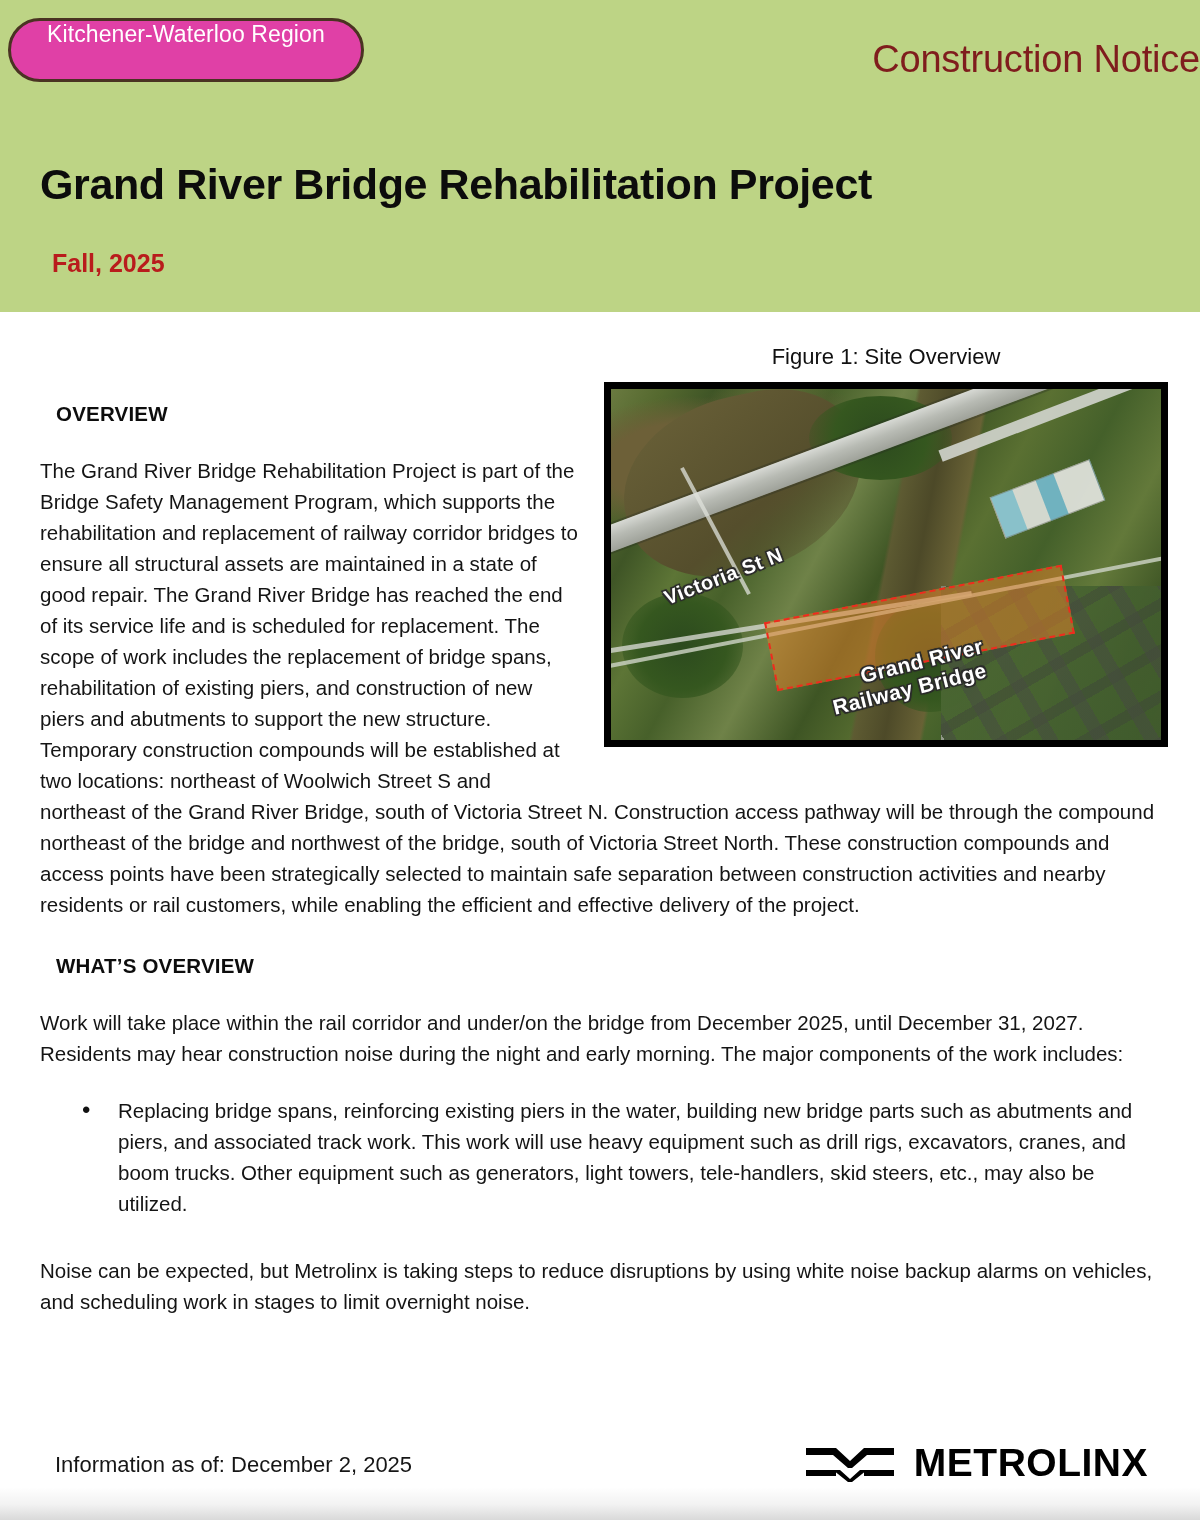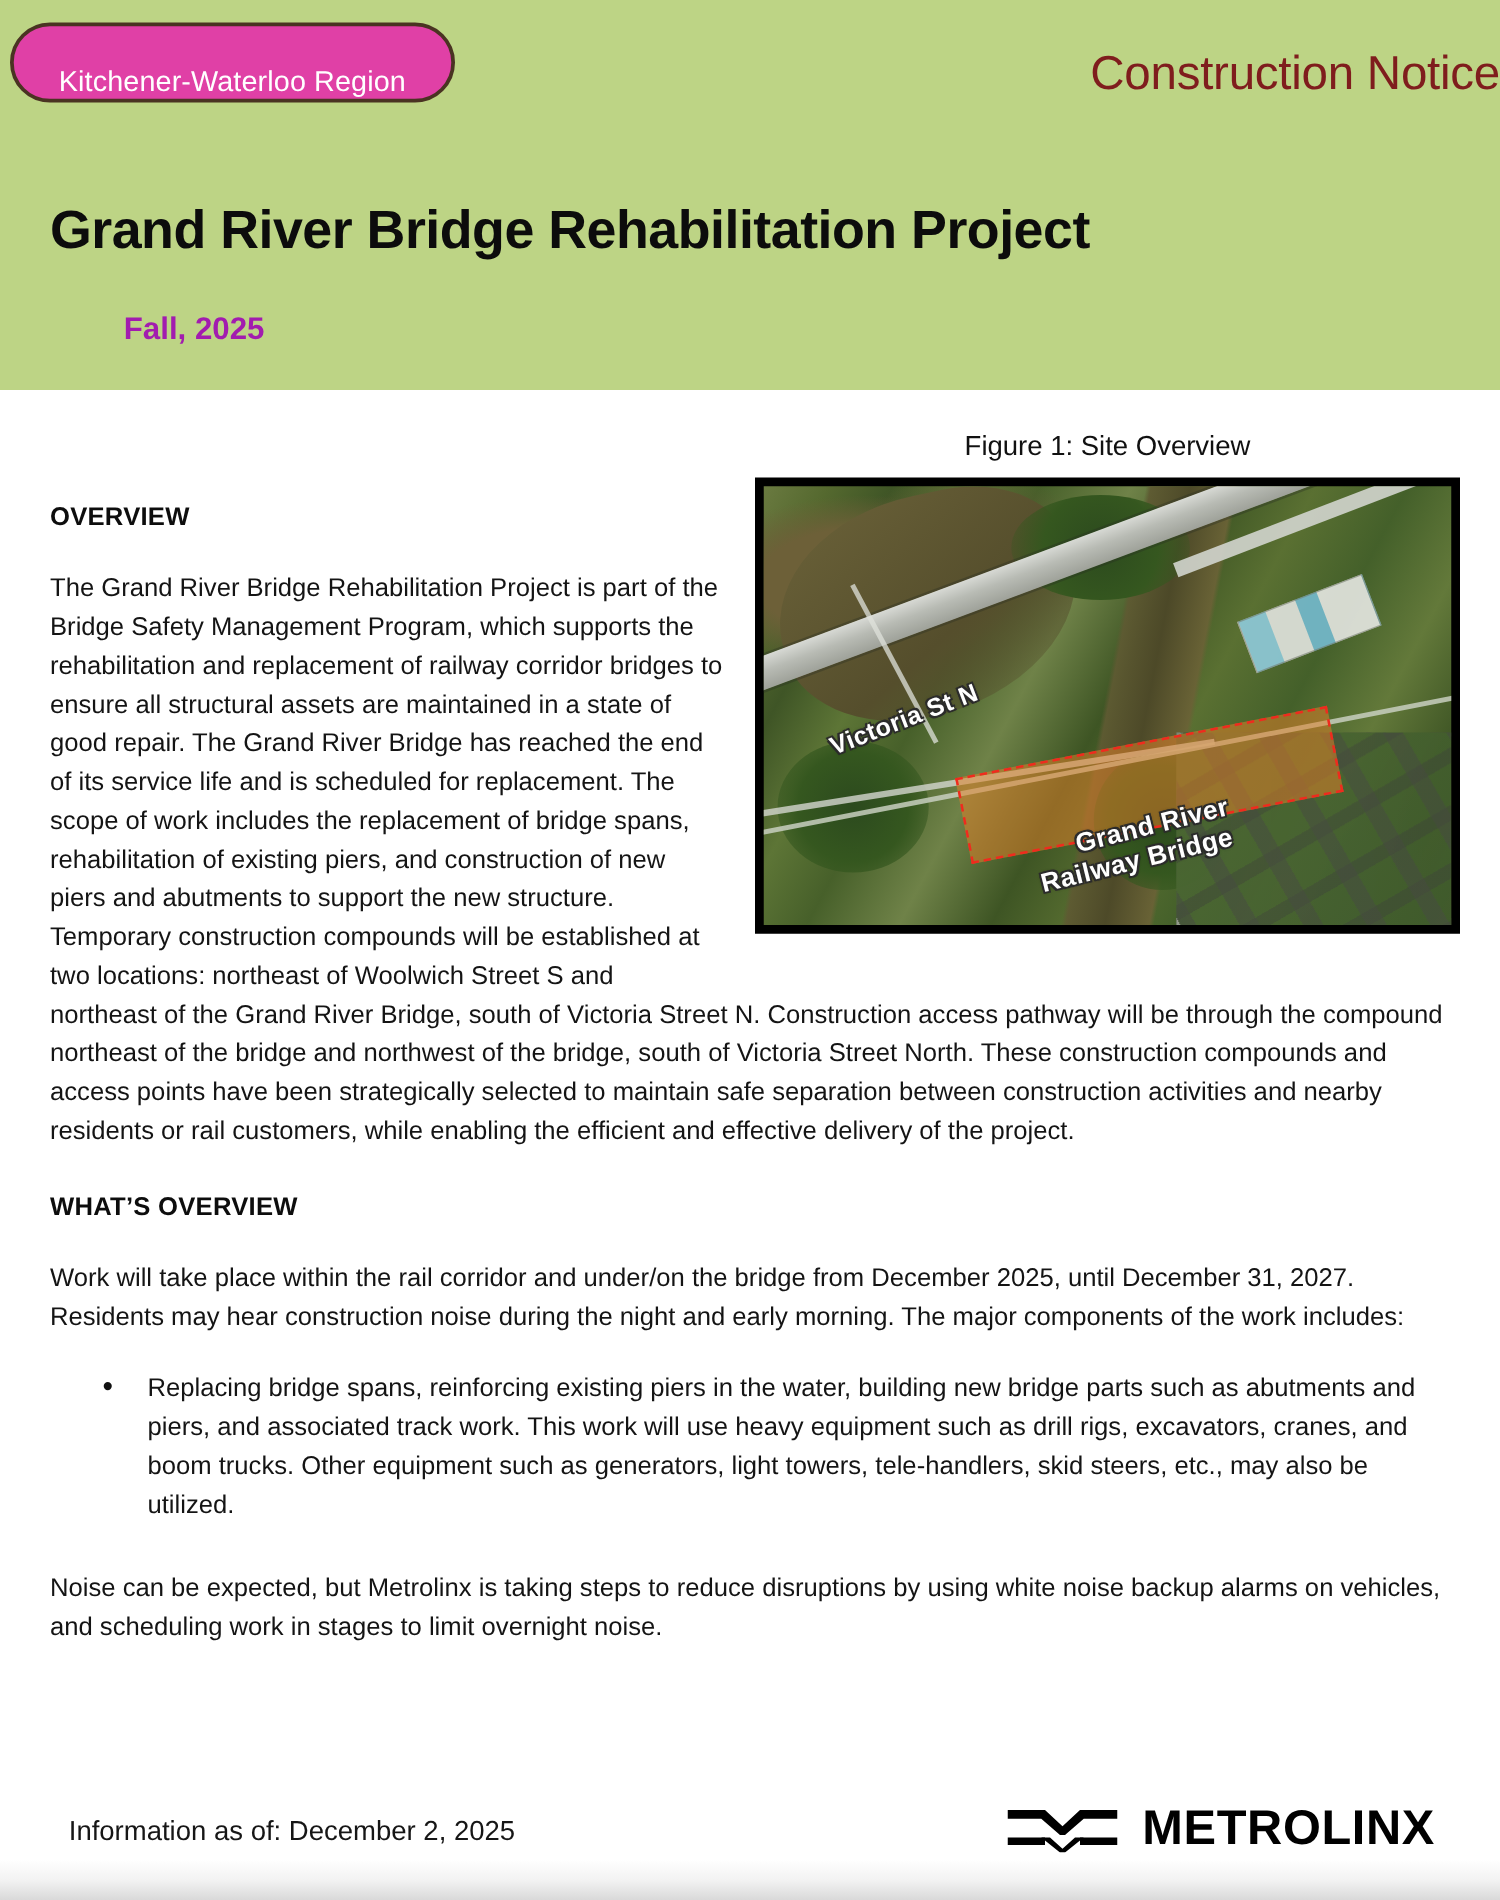--- a/index.html
+++ b/index.html
@@ -28,21 +28,21 @@
     height: 312px;
     background: #bdd485;
   }
   .region-badge {
     position: absolute;
     left: 8px;
     top: 18px;
     height: 64px;
     padding: 0 36px;
     display: flex;
-    align-items: flex-end;
+    align-items: flex-start;
     justify-content: center;
     background: #e040a6;
     border: 3px solid #4a3322;
     border-radius: 40px;
     box-sizing: border-box;
   }
   .region-badge-label {
     color: #ffffff;
     font-size: 23px;
     font-weight: 400;
@@ -68,23 +68,22 @@
     color: #0c0c0c;
     letter-spacing: -0.4px;
     white-space: nowrap;
   }
   .doc-season {
     position: absolute;
     left: 52px;
     top: 249px;
     font-size: 25px;
     font-weight: 700;
-    color: #a21caf;
-    white-space: nowrap;
-    margin-left: 47px;
+    color: #b91c1c;
+    white-space: nowrap;
   }
 
   
   .figure-block {
     position: absolute;
     left: 604px;
     top: 344px;
     width: 564px;
   }
   .figure-caption {
@@ -281,21 +280,21 @@
     width: 1120px;
     font-size: 20.5px;
     line-height: 31px;
     color: #141414;
   }
   .section-head {
     font-size: 20.5px;
     font-weight: 700;
     color: #0d0d0d;
     letter-spacing: 0.2px;
-    margin: 0 0 26px 0;
+    margin: 0 0 26px 16px;
   }
   .float-figure-spacer {
     float: right;
     width: 580px;
     height: 368px;
     shape-outside: content-box;
   }
   p.para {
     margin: 0 0 26px 0;
     text-align: left;

